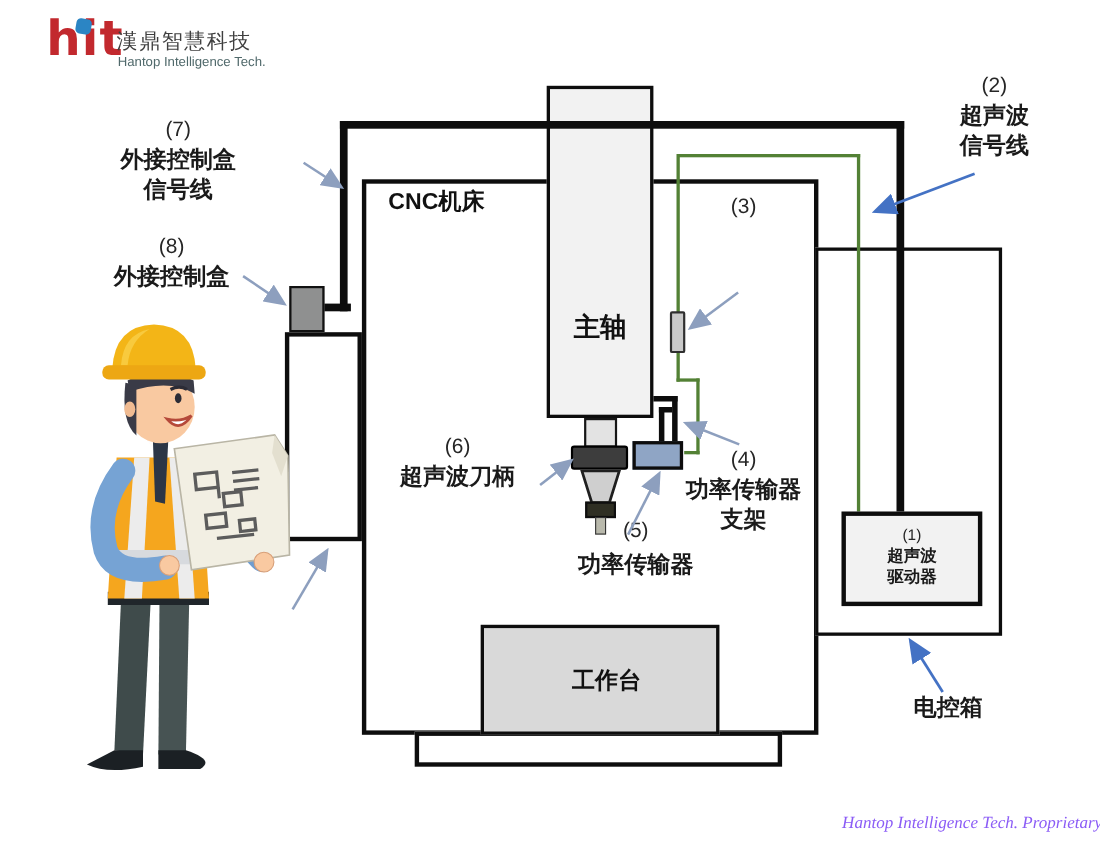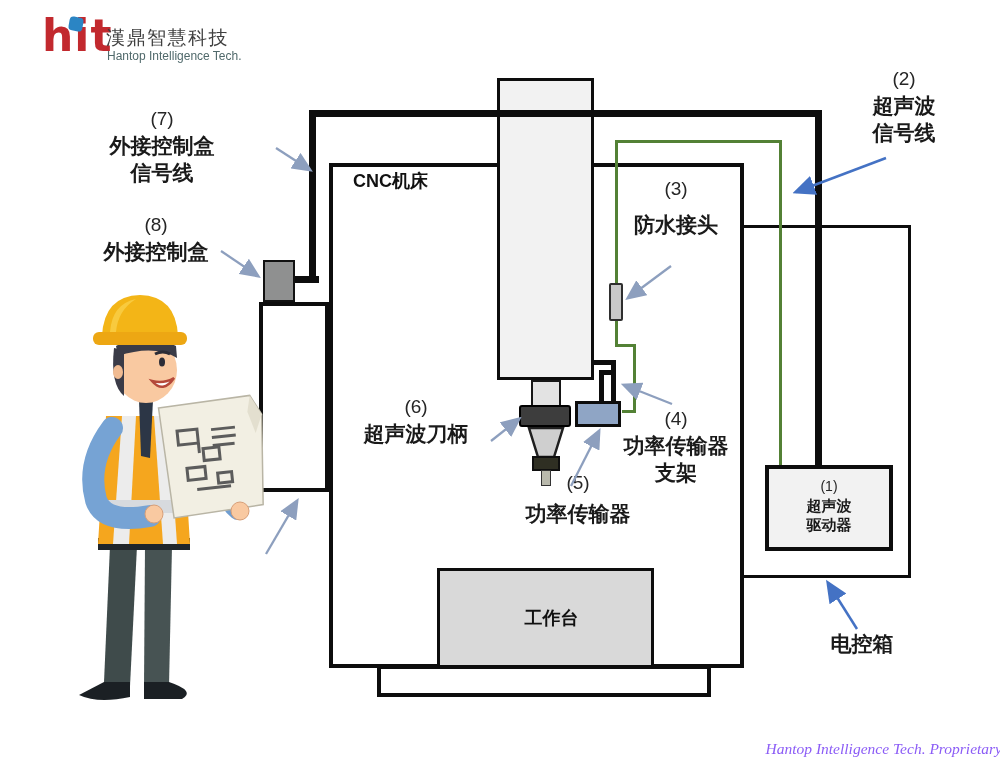--- a/index.html
+++ b/index.html
@@ -29,21 +29,21 @@
   .shank{left:517px;top:380px;width:30px;height:27px;background:#e3e3e3;border:2px solid #161616;z-index:5;}
   .ring{left:505px;top:405px;width:52px;height:22px;background:#3d3d3d;border:2px solid #000;border-radius:3px;z-index:5;}
   .darkblock{left:518px;top:456px;width:28px;height:15px;background:#2f2f23;border:2px solid #0f0f0f;z-index:5;}
   .shaft{left:527px;top:470px;width:10px;height:16px;background:#b9b9ac;border:1.5px solid #333;z-index:5;}
   .bluebox{left:561px;top:401px;width:46px;height:26px;background:#8fa5c5;border:3px solid #0d0d0d;z-index:5;}
   .brk{background:#0d0d0d;z-index:4;}
   
   .callout{z-index:6;text-align:center;color:#1a1a1a;}
   .callout .num{display:block;font-size:19px;font-weight:500;color:#262626;line-height:26px;}
   .callout .ln{display:block;font-size:21px;font-weight:700;line-height:27px;}
-  .mc-label{z-index:6;font-size:18px;font-weight:700;color:#111;}
+  .mc-label{z-index:6;font-size:21px;font-weight:700;color:#111;}
   .footer{z-index:6;font-family:"Liberation Serif","DejaVu Serif",serif;font-style:italic;
           font-size:15.5px;color:#8b5cf6;text-align:right;}
   
   .brand{left:28px;top:10px;font-size:44px;font-weight:700;color:#c2292e;letter-spacing:1px;z-index:6;
          font-family:"DejaVu Sans",sans-serif;}
   .idot{left:55px;top:17px;width:14px;height:14px;background:#2b85c4;border-radius:4px;
         transform:rotate(10deg);z-index:7;}
   .co-cn{left:92px;top:25px;font-size:19px;font-weight:400;color:#3f3f3f;letter-spacing:1.5px;z-index:6;}
   .co-en{left:93px;top:49px;font-size:12px;font-weight:500;color:#50696b;z-index:6;}
   svg.overlay{position:absolute;left:0;top:0;z-index:8;pointer-events:none;}
@@ -62,20 +62,21 @@
   <div class="abs outline cnc"></div>
   <div class="abs outline base"></div>
   <div class="abs outline elec"></div>
   <div class="abs mc-label" style="left:339px;top:169px;">CNC机床</div>
 
   <div class="abs worktable">
     <span class="mc-label" style="position:static;">工作台</span>
   </div>
 
   <div class="abs spindle"></div>
+  <div class="abs mc-label" style="left:483px;top:281px;width:97px;text-align:center;font-size:24px;">主轴</div>
 
   <div class="abs blackline" style="left:295px;top:110px;width:513px;height:7px;"></div>
   <div class="abs blackline" style="left:295px;top:110px;width:7px;height:173px;"></div>
   <div class="abs blackline" style="left:278px;top:276px;width:27px;height:7px;"></div>
   <div class="abs blackline" style="left:801px;top:110px;width:7px;height:357px;"></div>
 
   <div class="abs greenline" style="left:603px;top:140px;width:165px;height:3px;"></div>
   <div class="abs greenline" style="left:765px;top:140px;width:3px;height:327px;"></div>
   <div class="abs greenline" style="left:601px;top:140px;width:3px;height:207px;"></div>
   <div class="abs greenline" style="left:601px;top:344px;width:21px;height:3px;"></div>
@@ -117,21 +118,20 @@
     <span class="num">(8)</span>
     <span class="ln">外接控制盒</span>
   </div>
   <div class="abs callout" style="left:836px;top:66px;width:108px;">
     <span class="num">(2)</span>
     <span class="ln">超声波</span>
     <span class="ln">信号线</span>
   </div>
   <div class="abs callout" style="left:594px;top:176px;width:136px;">
     <span class="num">(3)</span>
-    <span class="ln" style="margin-top:9px;">防水接头</span>
   </div>
   <div class="abs callout" style="left:334px;top:394px;width:136px;">
     <span class="num">(6)</span>
     <span class="ln">超声波刀柄</span>
   </div>
   <div class="abs callout" style="left:496px;top:470px;width:136px;">
     <span class="num">(5)</span>
     <span class="ln" style="margin-top:4px;">功率传输器</span>
   </div>
   <div class="abs callout" style="left:594px;top:406px;width:136px;">

